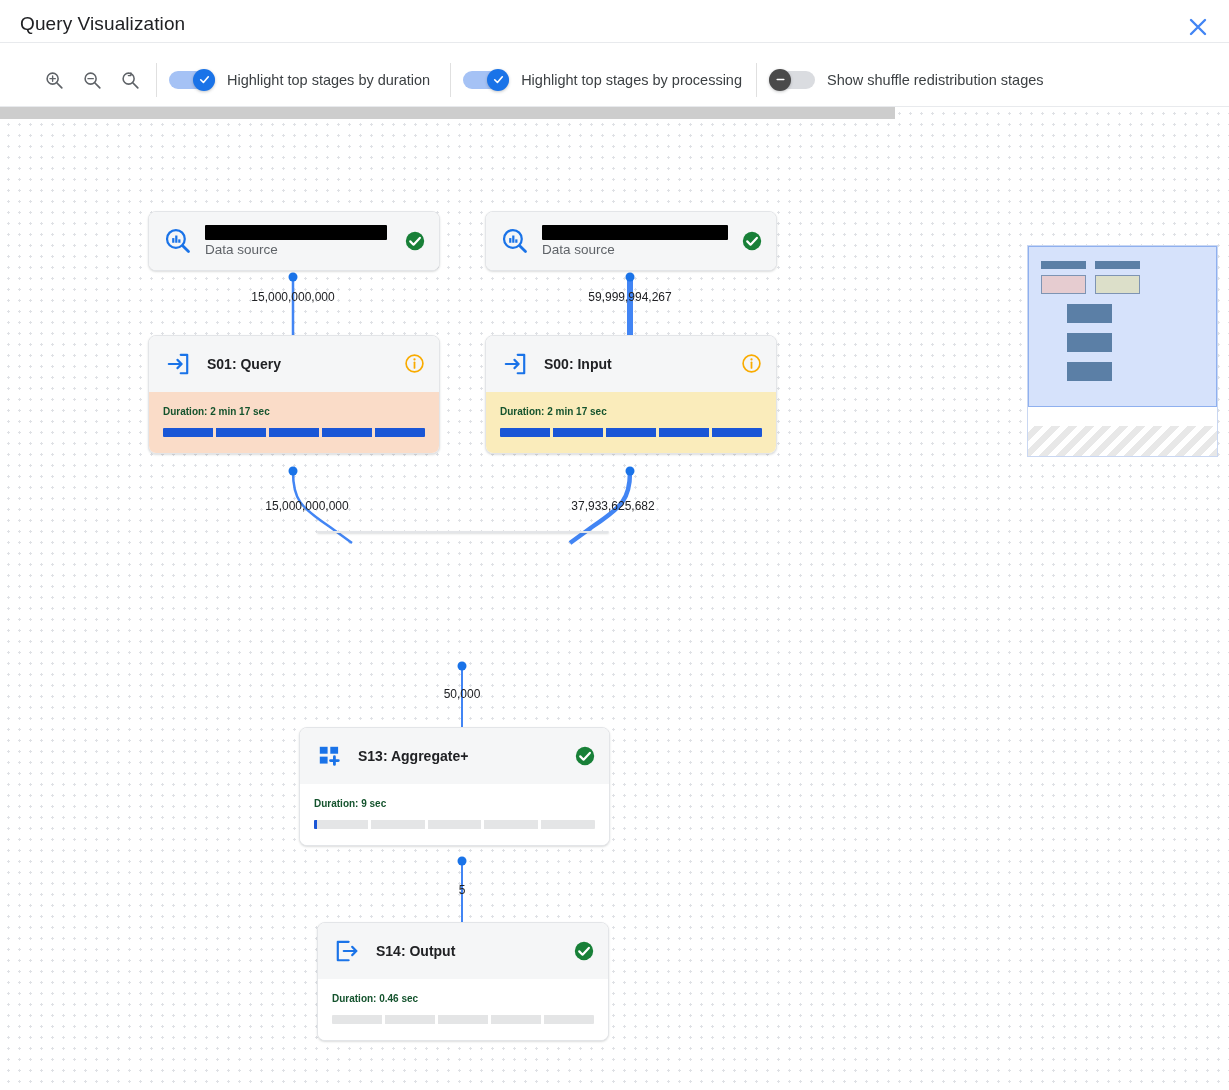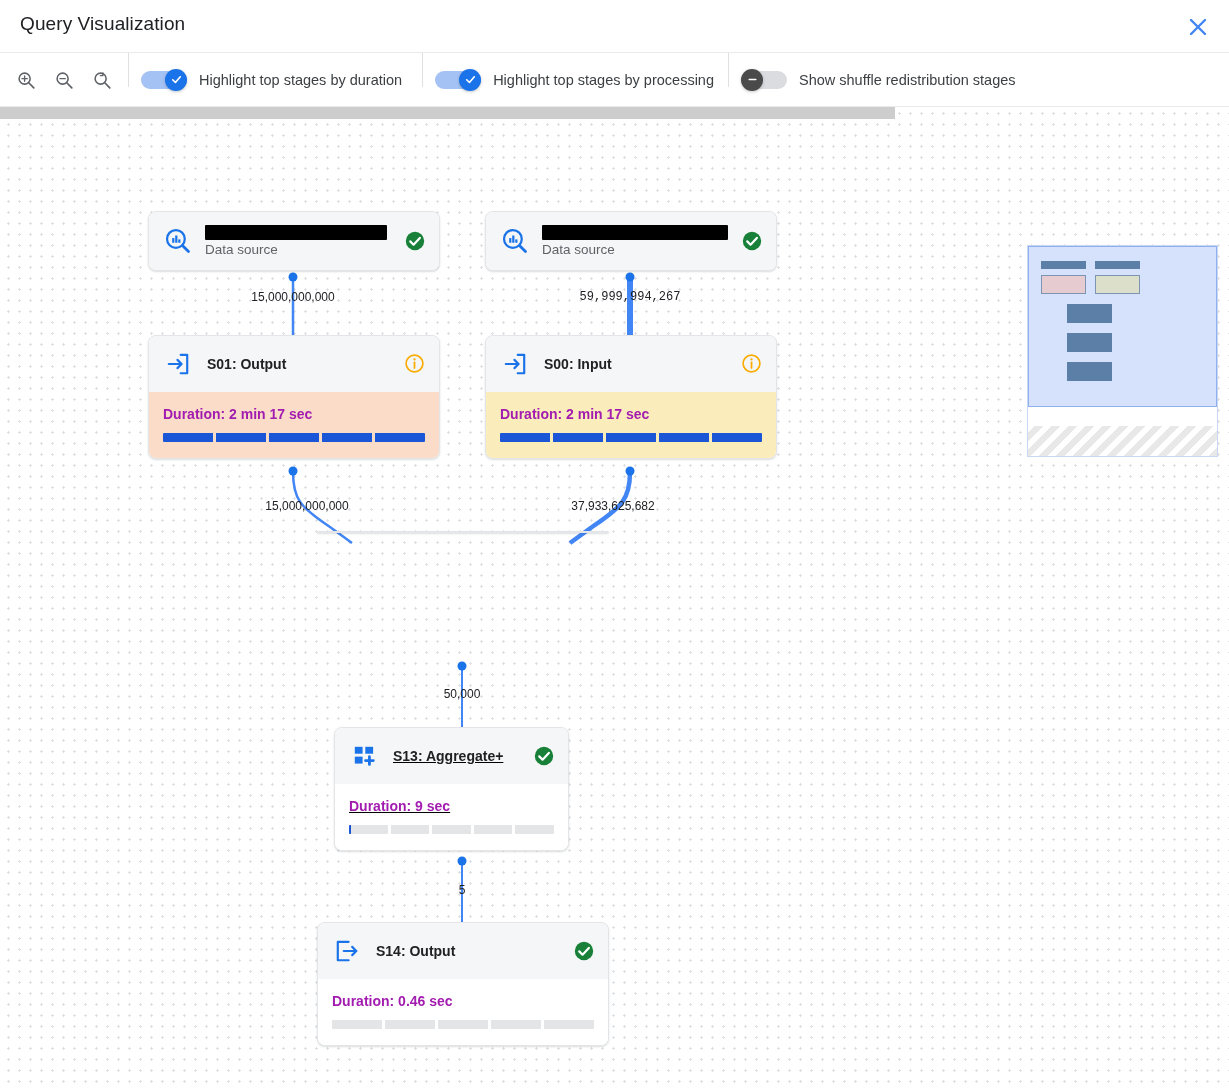--- a/index.html
+++ b/index.html
@@ -6,40 +6,40 @@
   html, body {
     margin: 0; padding: 0;
     width: 1229px; height: 1090px;
     background: #ffffff;
     font-family: "Liberation Sans", sans-serif;
     overflow: hidden;
   }
 
   
   #titlebar {
-    position: absolute; left: 0; top: 0; width: 1229px; height: 53px;
+    position: absolute; left: 0; top: 0; width: 1229px; height: 43px;
     background: #ffffff;
     border-bottom: 1px solid #e8eaed;
   }
   #dialog-title {
     position: absolute; left: 20px; top: 13px;
     font-size: 19px; color: #202124; letter-spacing: .1px;
   }
   #close-button {
     position: absolute; right: 14px; top: 10px;
     width: 34px; height: 34px; cursor: pointer;
     display: flex; align-items: center; justify-content: center;
   }
 
   
   #toolbar {
     position: absolute; left: 0; top: 53px; width: 1229px; height: 54px;
     background: #ffffff;
     border-bottom: 1px solid #e8eaed;
-    display: flex; 
+    display: flex; align-items: center; padding-left: 28px;
   }
   .zoom-btns { display: flex; align-items: center; padding-left: 12px; gap: 10px; }
   .zoom-btn {
     width: 28px; height: 28px; cursor: pointer;
     display: flex; align-items: center; justify-content: center;
   }
   .tb-divider { width: 1px; height: 34px; background: #e0e0e0; margin: 0 12px; }
 
   .toggle-group { display: flex; align-items: center; gap: 12px; }
   .toggle-label { font-size: 14.5px; color: #3c4043; white-space: nowrap; }
@@ -97,21 +97,21 @@
   }
   .node-status { position: absolute; right: 13px; top: 50%; transform: translateY(-50%); width: 22px; height: 22px; }
 
   .src-text { margin-left: 12px; display: flex; flex-direction: column; gap: 2px; }
   .src-redacted { height: 15px; background: #000000; border-radius: 1px; }
   .src-sub { font-size: 13.5px; color: #5f6368; }
 
   .node-body { padding: 14px 14px 16px 14px; background: #ffffff; }
   .node-body.peach { background: #fadcc8; }
   .node-body.yellow { background: #faecbb; }
-  .dur-text { font-size: 14px; color: #a21caf; font-weight: bold; margin-bottom: 11px; }
+  .dur-text { font-size: 10px; color: #14532d; font-weight: bold; margin-bottom: 11px; }
   .bar {
     position: relative; height: 9px; width: 100%;
     background: #e4e5e6; border-radius: 1px; overflow: hidden;
     display: flex;
   }
   .bar .fill { position: absolute; left: 0; top: 0; height: 9px; background: #1a56d6; }
   .bar .seg-lines { position: absolute; left: 0; top: 0; width: 100%; height: 9px; display: flex; }
   .bar .seg-lines i { flex: 1; border-right: 3px solid #ffffff; }
   .bar .seg-lines i:last-child { border-right: none; }
   .node-body.peach .bar { background: #f2dfd3; }
@@ -244,21 +244,21 @@
       <path d="M462 560 L462 620" stroke="#4285f4" stroke-width="2" fill="none"></path>
       <circle cx="462" cy="559" r="4.5" fill="#1a73e8"></circle>
     </g>
     <g>
       <path d="M462 755 L462 815" stroke="#4285f4" stroke-width="2" fill="none"></path>
       <circle cx="462" cy="754" r="4.5" fill="#1a73e8"></circle>
     </g>
   </svg>
 
   <div class="edge-label" style="left:293px; top:183px;">15,000,000,000</div>
-  <div class="edge-label" style="left:630px; top:183px;font-family:Liberation Mono, monospace;">59,999,994,267</div>
+  <div class="edge-label" style="left:630px; top:183px;">59,999,994,267</div>
   <div class="edge-label" style="left:307px; top:392px;">15,000,000,000</div>
   <div class="edge-label" style="left:613px; top:392px;text-align:right;">37,933,625,682</div>
   <div class="edge-label" style="left:462px; top:580px;">50,000</div>
   <div class="edge-label" style="left:462px; top:776px;">5</div>
 
   <div class="node src" style="left:148px; top:104px; width:292px;">
     <div class="node-head">
       <span class="node-icon">
         <svg width="28" height="28" viewBox="0 0 24 24">
           <circle cx="10.2" cy="10.2" r="7.6" fill="none" stroke="#1a73e8" stroke-width="1.9"></circle>
@@ -307,21 +307,21 @@
 
   <div class="node" style="left:148px; top:228px; width:292px;">
     <div class="node-head">
       <span class="node-icon">
         <svg width="26" height="26" viewBox="0 0 24 24">
           <path d="M14.5 3.5 H20.5 V20.5 H14.5" fill="none" stroke="#1a73e8" stroke-width="2" stroke-linecap="round" stroke-linejoin="round"></path>
           <path d="M3.5 12 H15" fill="none" stroke="#1a73e8" stroke-width="2" stroke-linecap="round"></path>
           <path d="M11.5 8.2 L15.3 12 L11.5 15.8" fill="none" stroke="#1a73e8" stroke-width="2" stroke-linecap="round" stroke-linejoin="round"></path>
         </svg>
       </span>
-      <span class="node-title">S01: Output</span>
+      <span class="node-title">S01: Query</span>
       <span class="node-status">
         <svg width="21" height="21" viewBox="0 0 24 24">
           <circle cx="12" cy="12" r="9.6" fill="none" stroke="#f9ab00" stroke-width="1.9"></circle>
           <circle cx="12" cy="7.3" r="1.3" fill="#f9ab00"></circle>
           <path d="M12 10.6 V17" stroke="#f9ab00" stroke-width="2" stroke-linecap="round"></path>
         </svg>
       </span>
     </div>
     <div class="node-body peach">
       <div class="dur-text">Duration: 2 min 17 sec</div>
@@ -367,21 +367,21 @@
             <i></i>
             <i></i>
           </div>
       </div>
     </div>
   </div>
 
   <div class="node" style="left:317px; top:424px; width:292px;">
   </div>
 
-  <div class="node" style="left:334px; top:620px; width:235px;text-decoration:underline;">
+  <div class="node" style="left:299px; top:620px; width:311px;">
     <div class="node-head">
       <span class="node-icon">
         <svg width="26" height="26" viewBox="0 0 24 24">
           <rect x="3.5" y="3.5" width="7.2" height="6.4" fill="#1a73e8"></rect>
           <rect x="13.2" y="3.5" width="7.2" height="6.4" fill="#1a73e8"></rect>
           <rect x="3.5" y="12.6" width="7.2" height="6.4" fill="#1a73e8"></rect>
           <path d="M17 12.6 V19.8 M13.4 16.2 H20.6" stroke="#1a73e8" stroke-width="2.6" stroke-linecap="round"></path>
         </svg>
       </span>
       <span class="node-title">S13: Aggregate+</span>

